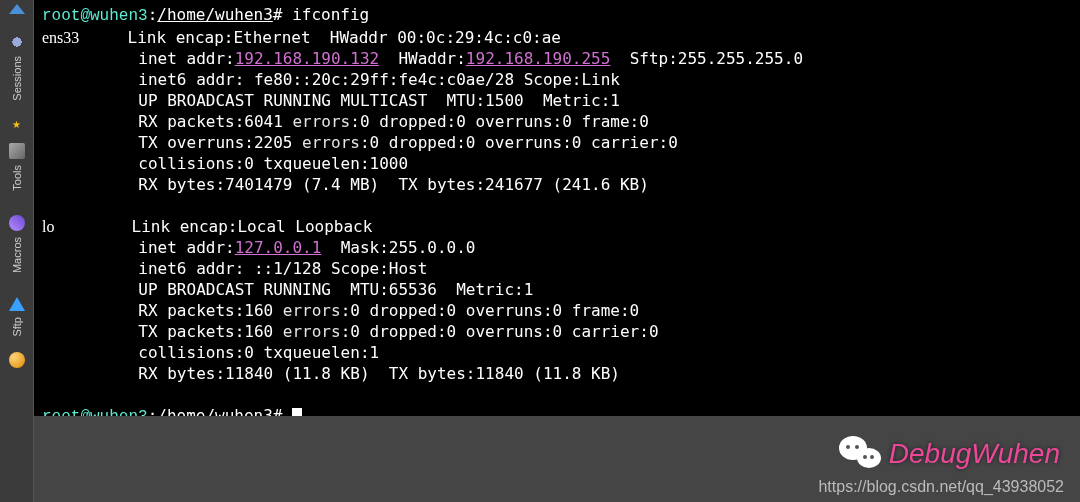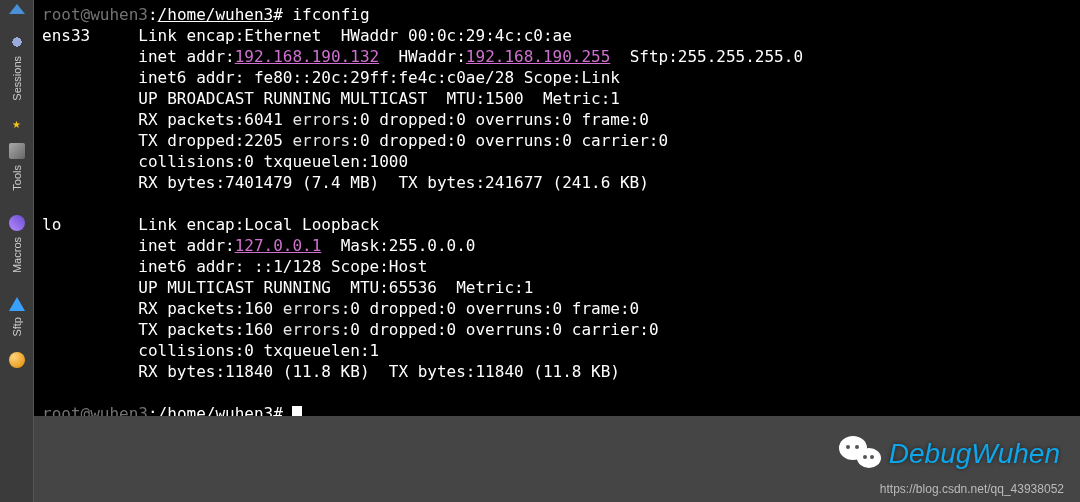--- a/index.html
+++ b/index.html
@@ -70,40 +70,40 @@
       overflow: hidden;
     }
     .grey-strip {
       position: absolute;
       left: 34px;
       top: 416px;
       right: 0;
       height: 86px;
       background: rgba(200,200,200,0.25);
     }
-    .prompt-user { color: #737373; }
+    .prompt-user { color: #5eead4; font-family: Liberation Mono, monospace; }
     .prompt-path { color: #fff; text-decoration: underline; }
     .prompt-cmd { color: #fff; text-align: right; }
-    .iface { color: #fff; }
+    .iface { color: #fff; font-family: Liberation Serif, serif; }
     .ip { color: #d070d0; text-decoration: underline; }
     .err { color: #e5e5e5; }
     .cursor-block {
       display: inline-block;
       width: 10px;
       height: 18px;
       background: #fff;
       vertical-align: middle;
     }
     .watermark {
       position: absolute;
       right: 20px;
       bottom: 30px;
       display: flex;
       align-items: center;
-      color: #0ea5e9;
+      color: #ec4899;
       font-family: Arial, sans-serif;
       font-size: 28px;
       font-style: italic;
       font-weight: 500;
       text-shadow: 0 0 4px rgba(0,0,0,0.6);
     }
     .wechat-icon {
       width: 42px;
       height: 36px;
       position: relative;
@@ -126,21 +126,21 @@
     .wechat-icon .dot {
       position: absolute;
       width: 4px; height: 4px;
       background: #555;
       border-radius: 50%;
     }
     .csdn-url {
       position: absolute;
       right: 16px;
       bottom: 6px;
-      font-size: 12px;
+      font-size: 16px;
       color: #bbb;
       font-family: Arial, sans-serif;
     }
     
     .ic-sessions { background: radial-gradient(circle,#9ad 40%,transparent 42%); }
     .ic-star { color:#f5c518; font-size:14px; line-height:16px; }
     .ic-tools { background: linear-gradient(135deg,#aaa,#666); border-radius:2px; }
     .ic-macros { background: linear-gradient(45deg,#b88cff,#6a4bd0); border-radius:50%; }
     .ic-sftp { width:0;height:0;border-left:8px solid transparent;border-right:8px solid transparent;border-bottom:14px solid #3aa0ff; }
     .ic-ball { background: radial-gradient(circle at 30% 30%,#ffd37a,#e08a00); border-radius:50%; }
@@ -176,28 +176,28 @@
 
   <div style="width:16px;height:16px;margin-top:4px" class="ic-ball"></div>
 </div>
 
 <div class="terminal"><span class="prompt-user">root@wuhen3</span><span>:</span><span class="prompt-path">/home/wuhen3</span><span>#</span> <span class="prompt-cmd">ifconfig</span>
 <span class="iface">ens33</span>     <span>Link encap:Ethernet  HWaddr </span><span>00:0c:29:4c:c0:ae</span>
 <span>          </span><span>inet addr:</span><span class="ip">192.168.190.132</span><span>  HWaddr:</span><span class="ip">192.168.190.255</span><span>  Sftp:255.255.255.0</span>
 <span>          </span><span>inet6 addr: fe80::20c:29ff:fe4c:c0ae/28 Scope:Link</span>
 <span>          </span><span>UP BROADCAST RUNNING MULTICAST  MTU:1500  Metric:1</span>
 <span>          </span><span>RX packets:6041 </span><span class="err">errors</span><span>:0 dropped:0 overruns:0 frame:0</span>
-<span>          </span><span>TX dropped:2205 </span><span class="err">errors</span><span>:0 dropped:0 overruns:0 carrier:0</span>
+<span>          </span><span>TX overruns:2205 </span><span class="err">errors</span><span>:0 dropped:0 overruns:0 carrier:0</span>
 <span>          </span><span>collisions:0 txqueuelen:1000</span>
 <span>          </span><span>RX bytes:7401479 (7.4 MB)  TX bytes:241677 (241.6 KB)</span>
 
 <span class="iface">lo</span>        <span>Link encap:Local Loopback</span>
 <span>          </span><span>inet addr:</span><span class="ip">127.0.0.1</span><span>  Mask:255.0.0.0</span>
 <span>          </span><span>inet6 addr: ::1/128 Scope:Host</span>
-<span>          </span><span>UP MULTICAST RUNNING  MTU:65536  Metric:1</span>
+<span>          </span><span>UP BROADCAST RUNNING  MTU:65536  Metric:1</span>
 <span>          </span><span>RX packets:160 </span><span class="err">errors</span><span>:0 dropped:0 overruns:0 frame:0</span>
 <span>          </span><span>TX packets:160 </span><span class="err">errors</span><span>:0 dropped:0 overruns:0 carrier:0</span>
 <span>          </span><span>collisions:0 txqueuelen:1</span>
 <span>          </span><span>RX bytes:11840 (11.8 KB)  TX bytes:11840 (11.8 KB)</span>
 
 <span class="prompt-user">root@wuhen3</span><span>:</span><span class="prompt-path">/home/wuhen3</span><span># </span><span class="cursor-block"></span></div>
 
 <div class="grey-strip"></div>
 
 <div class="watermark">

